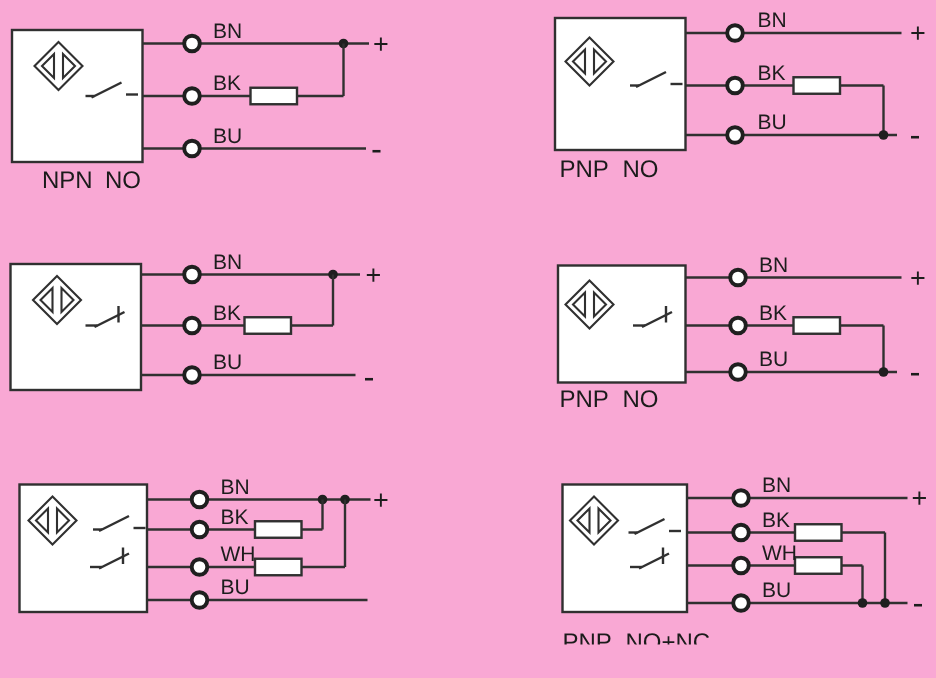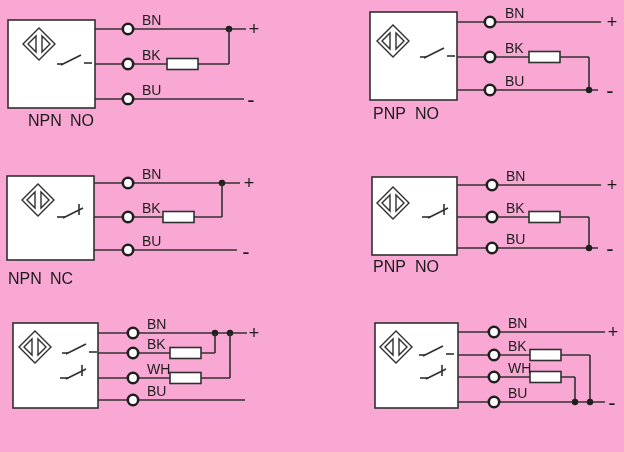--- a/index.html
+++ b/index.html
@@ -204,15 +204,15 @@
         <circle cx="494" cy="402" r="5.2" class="ring"></circle>
         <circle cx="575" cy="402" r="3.2" class="dot"></circle>
         <circle cx="590" cy="402" r="3.2" class="dot"></circle>
         <text x="508" y="398" class="lbl">BU</text>
         <text x="612" y="402" class="minus">-</text>
       </g>
     </svg>
 
   <div class="caption" style="left:8px;top:111px;margin-left:20px;"><span class="t">NPN</span><span class="m">NO</span></div>
   <div class="caption" style="left:373px;top:104px;"><span class="t">PNP</span><span class="m">NO</span></div>
-  <div class="caption" style="left:8px;top:269px;"><span class="t">NPN</span><span class="m">NC</span></div>
   <div class="caption" style="left:373px;top:257px;"><span class="t">PNP</span><span class="m">NO</span></div>
+  <div class="caption clipped" style="left:375px;top:419px;"><span class="t">PNP</span><span class="m">NO+NC</span></div>
 </div>
 
 </body></html>

